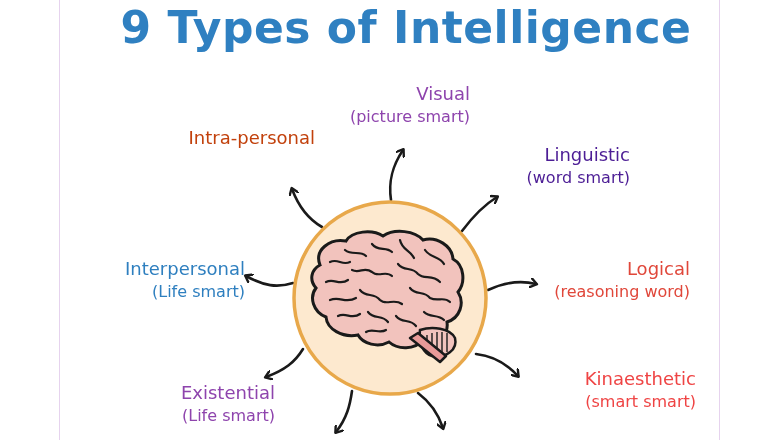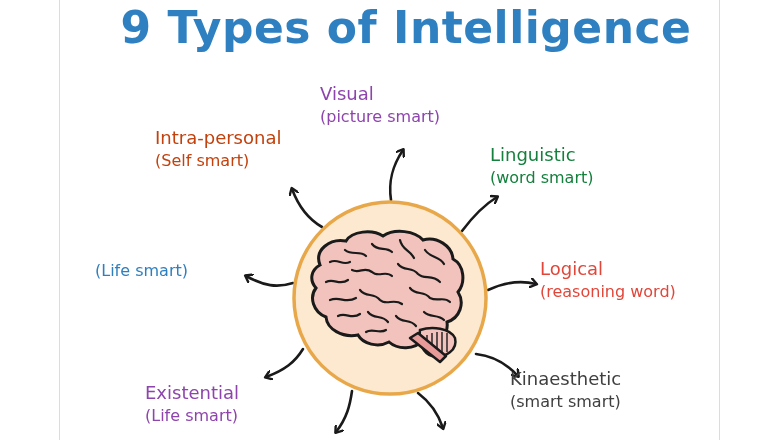--- a/index.html
+++ b/index.html
@@ -1,21 +1,21 @@
 <!DOCTYPE html>
 <html><head>
 <meta charset="utf-8">
 <style>
   html, body { margin:0; padding:0; }
   body { width:780px; height:440px; overflow:hidden; background:#ffffff; position:relative;
          font-family:"DejaVu Sans", "Liberation Sans", sans-serif; }
   .frame-line { position:absolute; top:0; bottom:0; width:1px; background:#e6d3ee; }
   .title { position:absolute; left:16px; width:780px; top:2px; text-align:center;
            font-size:44px; font-weight:bold; color:#2f80c1; letter-spacing:0.5px; }
-  .label { position:absolute; text-align:left; line-height:1.15; }
+  .label { position:absolute; text-align:right; line-height:1.15; }
   .label .name { font-size:18px; display:block; }
   .label .sub { font-size:16px; display:block; margin-top:3px; }
   svg.diagram { position:absolute; left:0; top:0; }
 </style>
 </head>
 <body>
 
 <div class="frame-line" style="left:59px;"></div>
 <div class="frame-line" style="left:719px;"></div>
 
@@ -75,40 +75,40 @@
       <path d="M366,332 C372,328 380,334 386,330"></path>
     </g>
   </g>
 </svg>
 
 <div class="label" style="left:320px; top:84px; width:150px; color:#8e44ad;">
   <span class="name">Visual</span>
   <span class="sub">(picture smart)</span>
 </div>
 
-<div class="label" style="left:490px; top:145px; width:140px; color:#15803d;">
+<div class="label" style="left:490px; top:145px; width:140px; color:#4c1d95;">
   <span class="name">Linguistic</span>
   <span class="sub">(word smart)</span>
 </div>
 
 <div class="label" style="left:540px; top:259px; width:150px; color:#e0473a;">
   <span class="name">Logical</span>
   <span class="sub">(reasoning word)</span>
 </div>
 
-<div class="label" style="left:510px; top:369px; width:140px; color:#404040;">
+<div class="label" style="left:556px; top:369px; width:140px; color:#ef4444;">
   <span class="name">Kinaesthetic</span>
   <span class="sub">(smart smart)</span>
 </div>
 
 <div class="label" style="left:145px; top:383px; width:130px; color:#8e44ad;">
   <span class="name">Existential</span>
   <span class="sub">(Life smart)</span>
 </div>
 
 <div class="label" style="left:95px; top:259px; width:150px; color:#2e7fbf;">
+  <span class="name">Interpersonal</span>
   <span class="sub">(Life smart)</span>
 </div>
 
 <div class="label" style="left:155px; top:128px; width:160px; color:#c2410c;">
   <span class="name">Intra-personal</span>
-  <span class="sub">(Self smart)</span>
 </div>
 
 </body></html>

